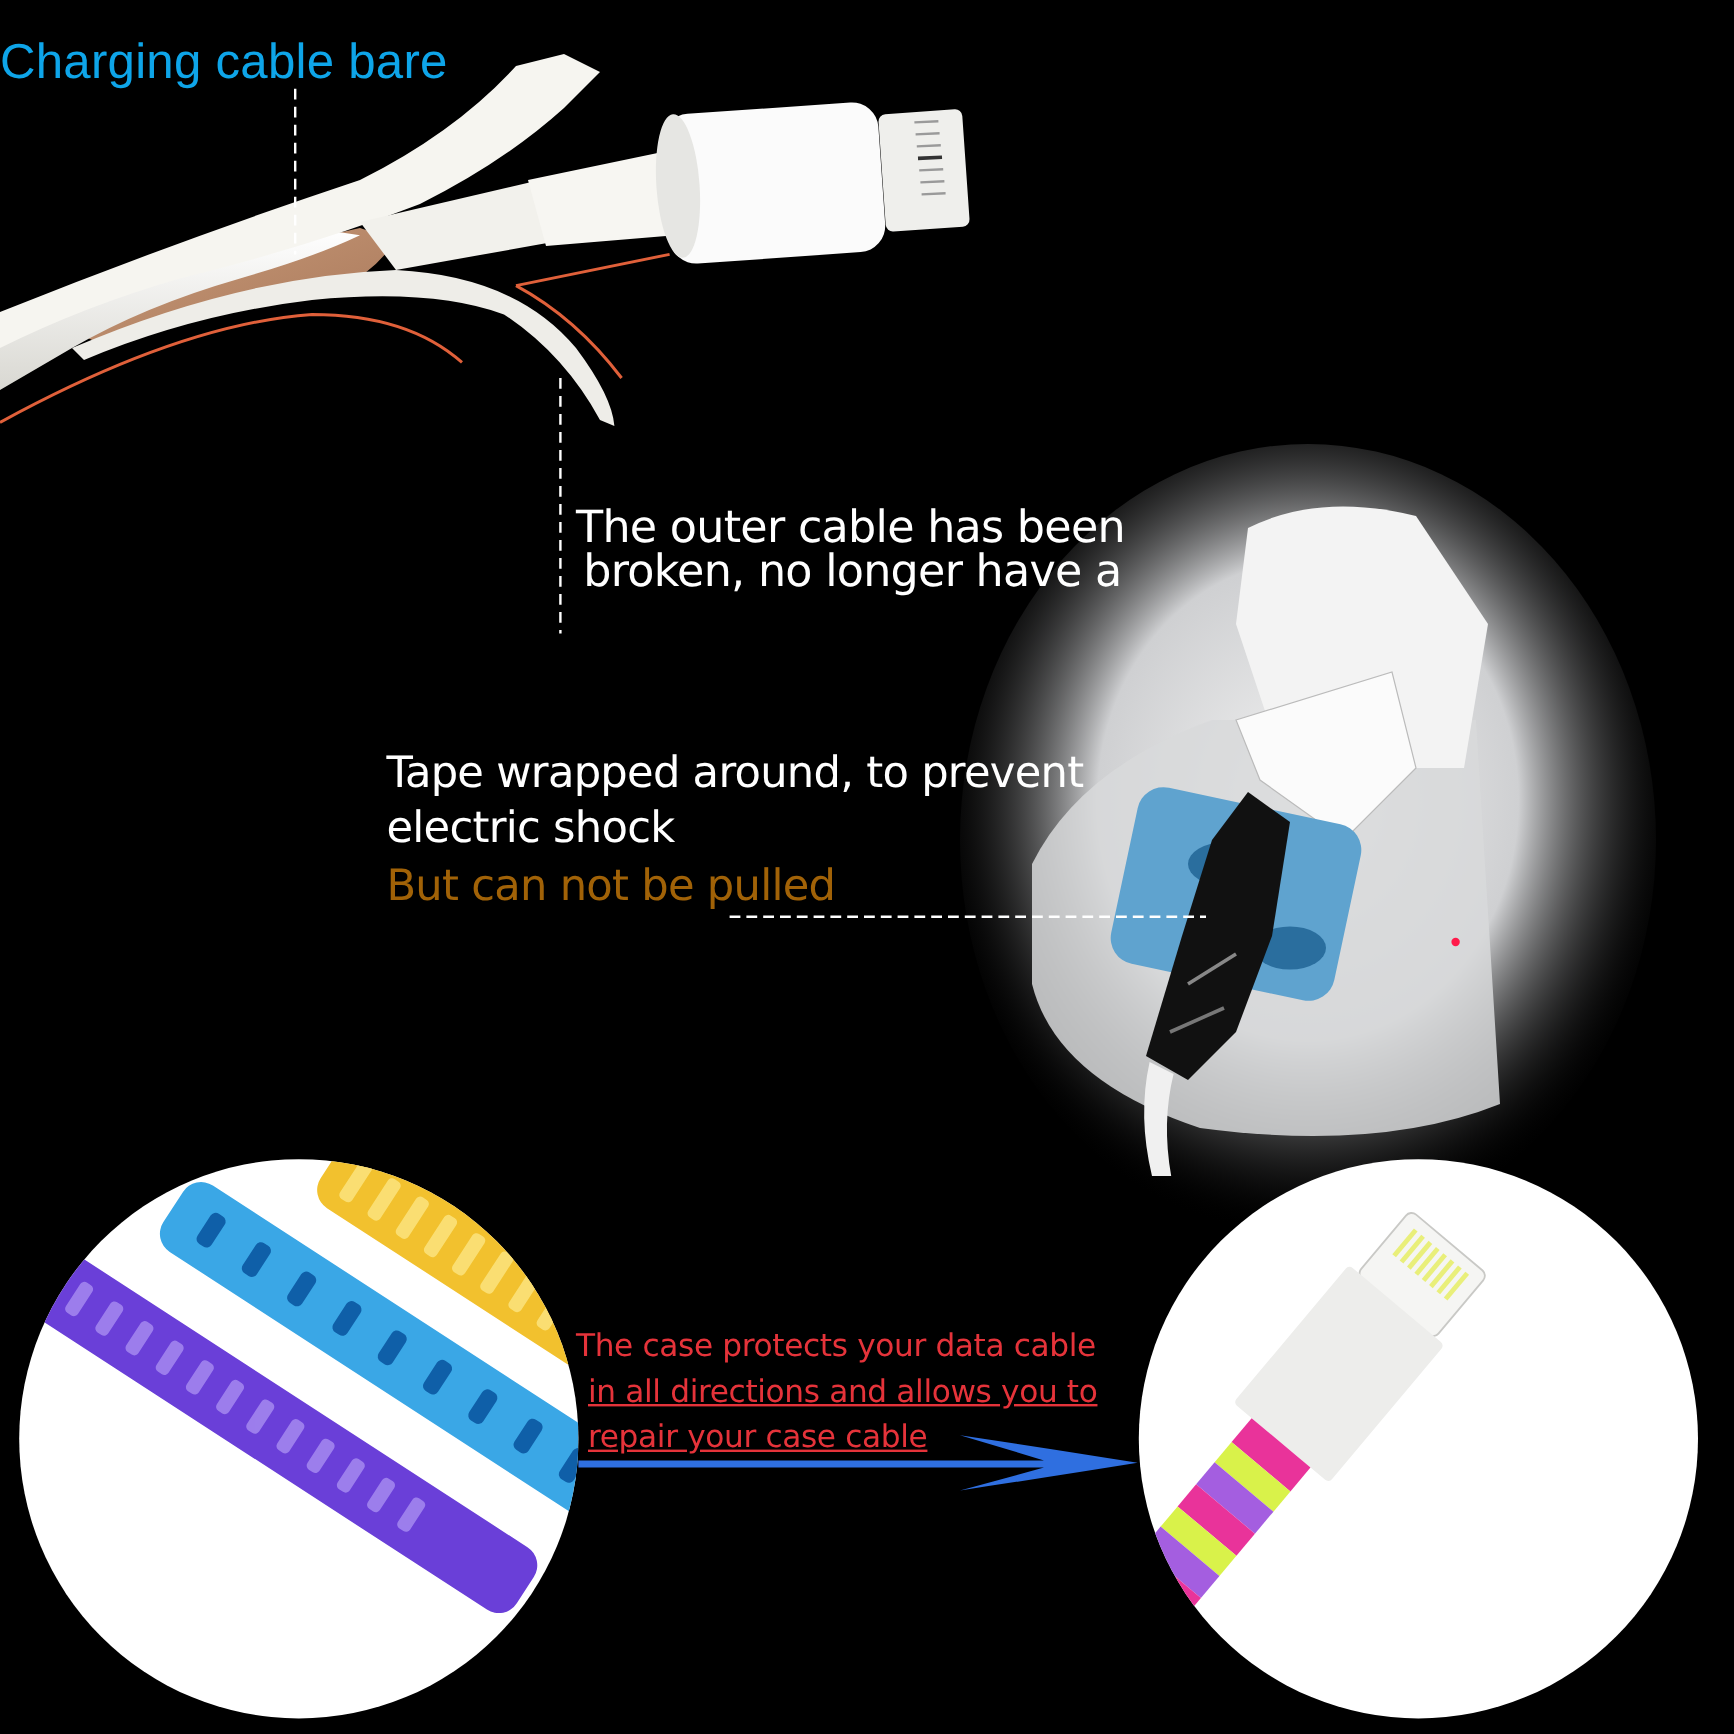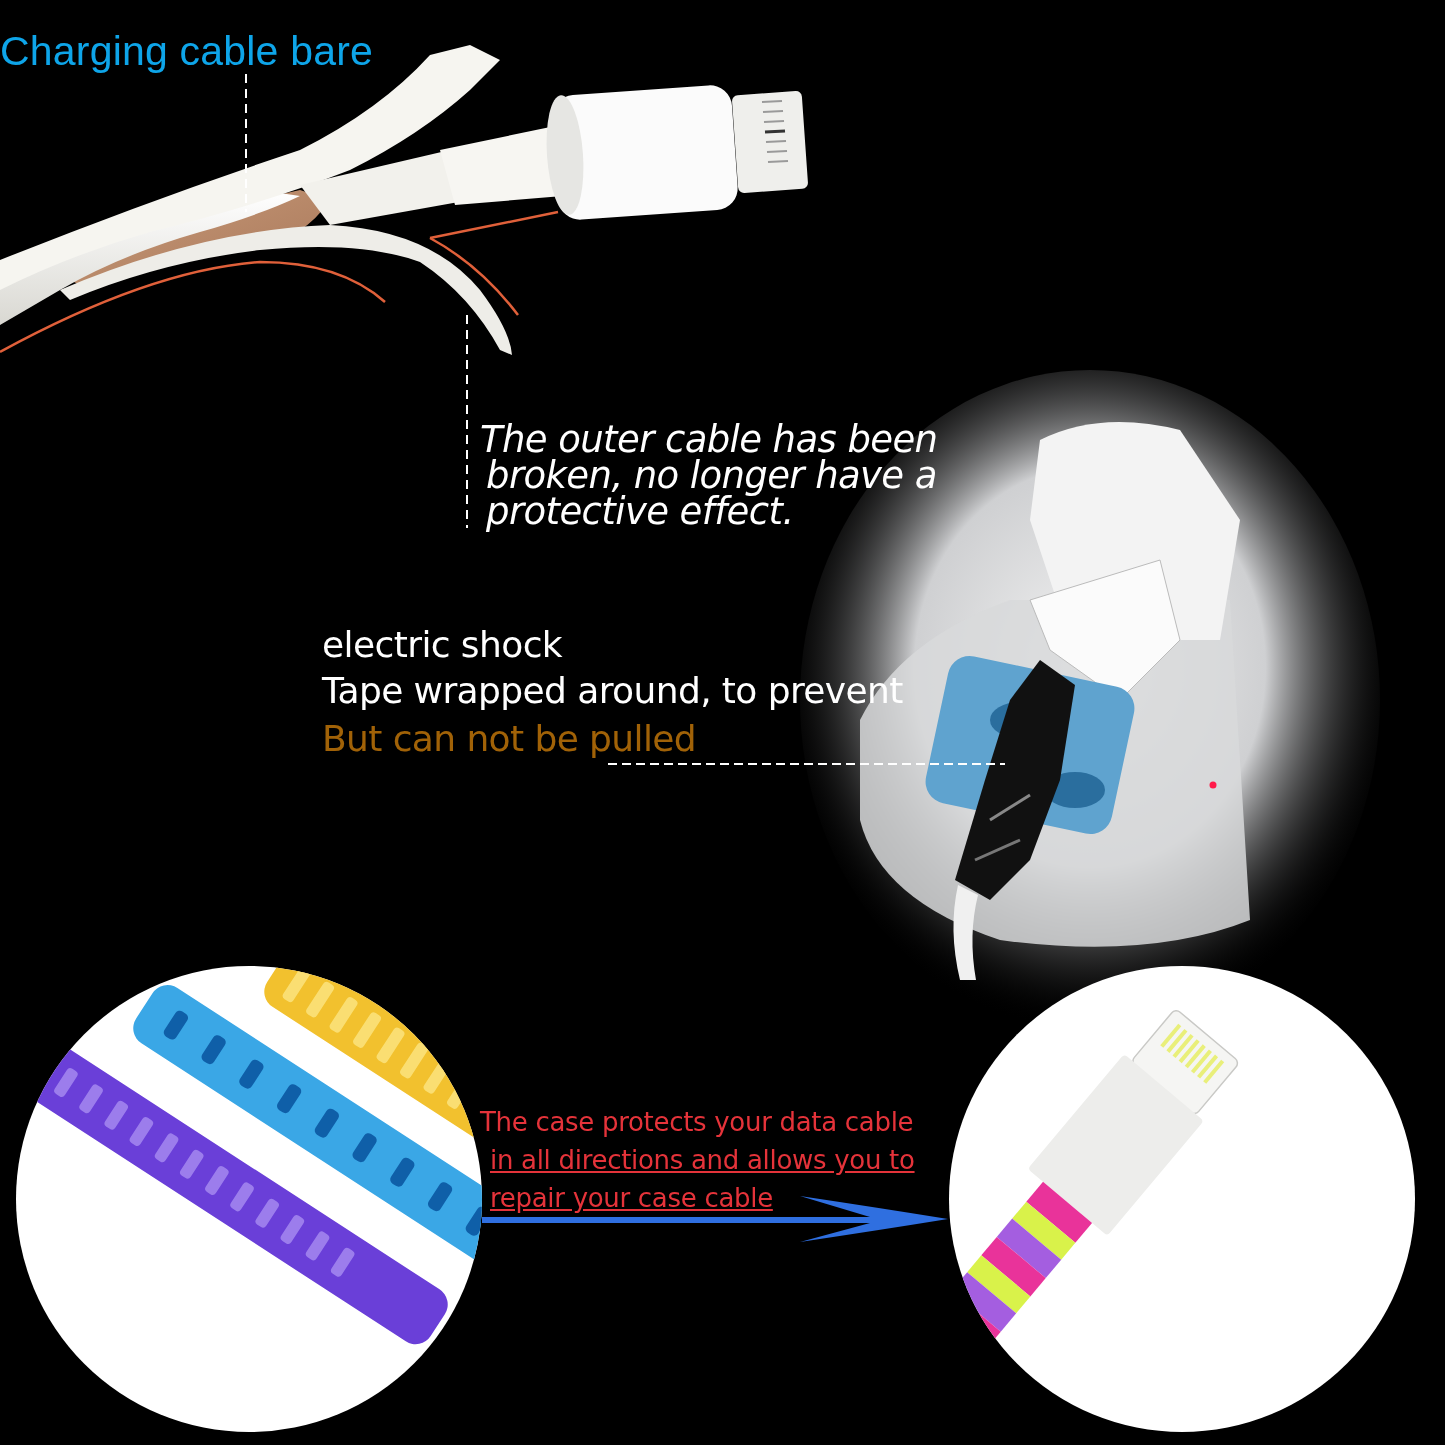--- a/index.html
+++ b/index.html
@@ -1,21 +1,21 @@
 <!DOCTYPE html>
 <html><head>
 <meta charset="utf-8">
 <style>
   html, body { margin: 0; padding: 0; background: #000; }
   body { width: 1445px; height: 1445px; position: relative; overflow: hidden; font-family: "DejaVu Sans", "Liberation Sans", sans-serif; }
   .abs { position: absolute; }
   svg.layer { position: absolute; left: 0; top: 0; }
   .title-top { left: 0; top: 28px; font-family: "Liberation Sans", sans-serif; font-size: 41px; color: #0ea5e9; letter-spacing: 0.2px; white-space: nowrap; }
   .note { color: #fff; font-size: 37px; line-height: 36px; letter-spacing: -0.6px; white-space: nowrap; }
-  .note.outer { left: 480px; top: 422px; font-style: italic; }
+  .note.outer { left: 480px; top: 422px; }
   .note.outer .l2, .note.outer .l3 { padding-left: 6px; }
   .note.tape { left: 322px; top: 622px; line-height: 46px; font-size: 36px; }
   .note.tape .warn { color: #a16207; margin-top: 2px; }
   .case-text { left: 480px; top: 1082px; color: #e5333a; font-size: 26px; line-height: 38px; letter-spacing: -0.3px; white-space: nowrap; margin-top: 21px; }
   .case-text .l2, .case-text .l3 { padding-left: 10px; text-decoration: underline; }
   .circle { border-radius: 50%; background: #fff; overflow: hidden; }
   .circle-left { left: 16px; top: 966px; width: 466px; height: 466px; }
   .circle-right { left: 949px; top: 966px; width: 466px; height: 466px; }
 </style>
 </head>
@@ -99,26 +99,25 @@
   <g>
     <path d="M482 1217 L870 1217 L800 1196 Q880 1208 948 1219 Q880 1230 800 1242 L870 1223 L482 1223 Z" fill="#2f6fe0"></path>
   </g>
 </svg>
 
 <div class="abs title-top">Charging cable bare</div>
 
 <div class="abs note outer">
   <div class="l1">The outer cable has been</div>
   <div class="l2">broken, no longer have a</div>
-  <div class="l3">protective effect.</div>
 </div>
 
 <div class="abs note tape">
+  <div>Tape wrapped around, to prevent</div>
   <div>electric shock</div>
-  <div>Tape wrapped around, to prevent</div>
   <div class="warn">But can not be pulled</div>
 </div>
 
 <div class="abs circle circle-left">
   <svg width="466" height="466" viewBox="0 0 466 466">
     <g transform="rotate(33 233 233)">
       <g>
         <rect x="130" y="-5" width="380" height="64" rx="18" fill="#f2c12e"></rect>
         <g fill="#fbe27a" opacity="0.9">
           <rect x="150" y="8" width="12" height="38" rx="4"></rect>

